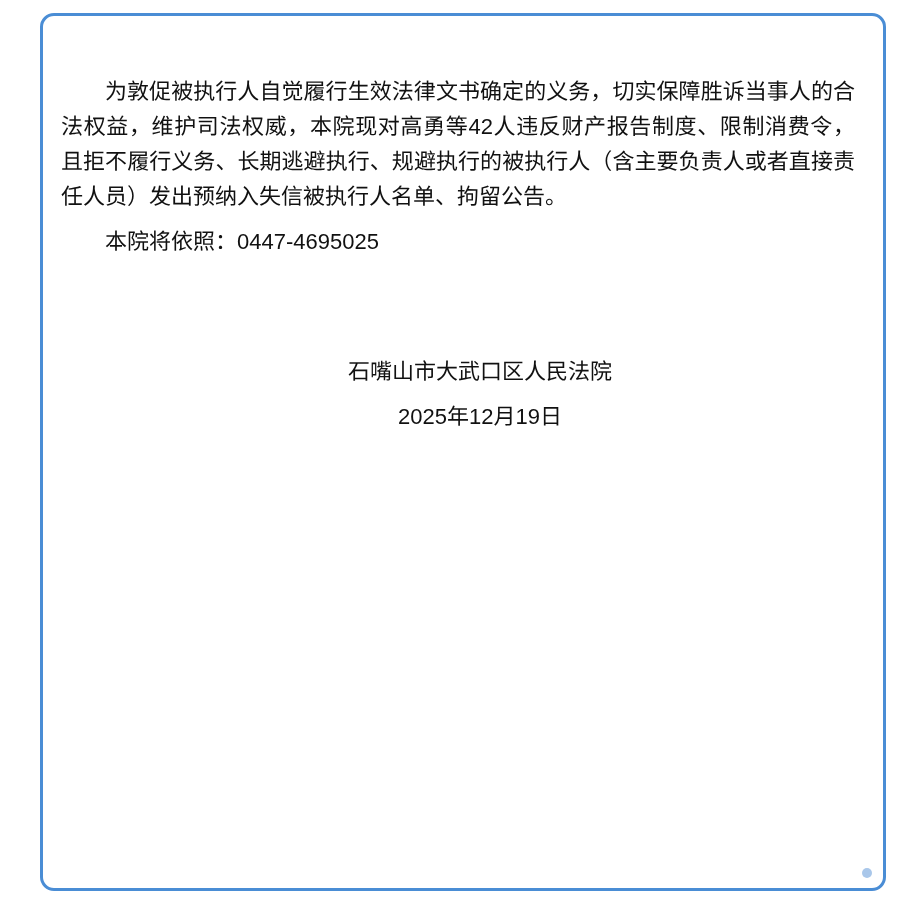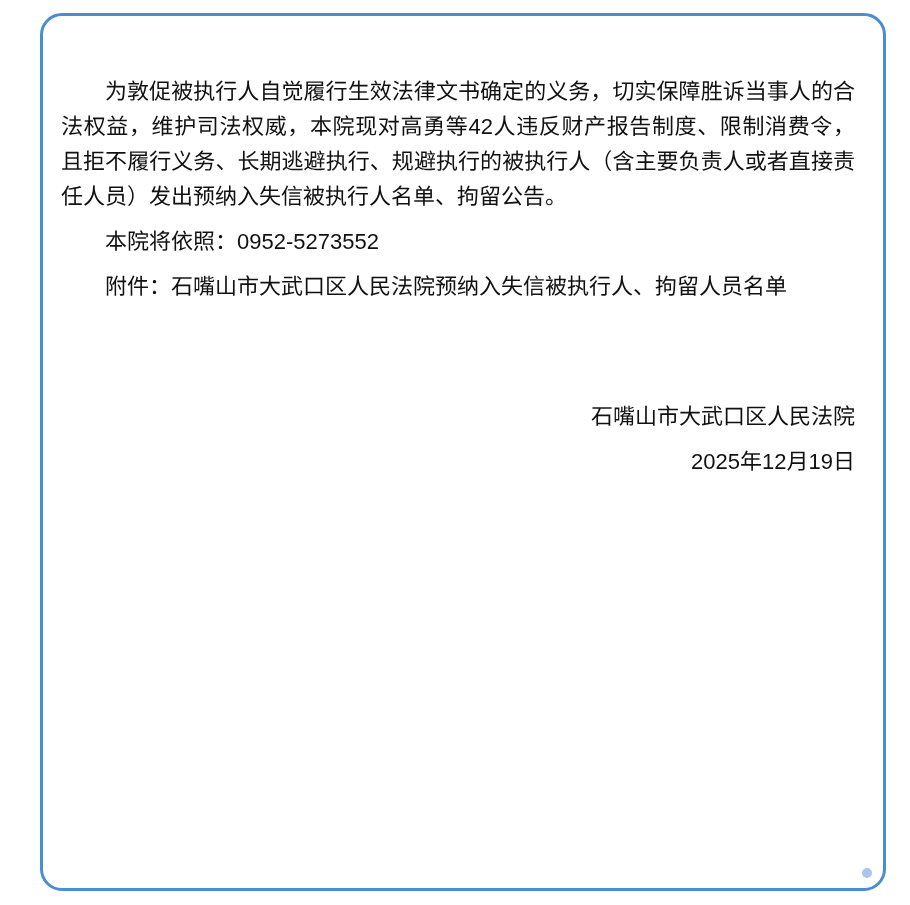--- a/index.html
+++ b/index.html
@@ -19,41 +19,41 @@
   }
 
   .notice-card {
     position: absolute;
     left: 40px;
     top: 13px;
     width: 846px;
     height: 878px;
     background: var(--card-bg, #ffffff);
     border: 3px solid var(--border-color, #4a8dd5);
-    border-radius: 22px;
+    border-radius: 14px;
     padding: 58px 28px 0 18px;
     color: var(--text-color, #111111);
     font-size: 22px;
     line-height: 35px;
   }
 
   .para {
     text-align: justify;
     text-indent: 2em;
     letter-spacing: 0;
   }
 
   .short-line {
     margin-top: 10px;
     text-align: left;
   }
 
   .signature-block {
     margin-top: 90px;
-    text-align: right;
+    text-align: center;
     padding-left: 44px;
     line-height: 45px;
   }
 
   .corner-dot {
     position: absolute;
     right: 11px;
     bottom: 10px;
     width: 10px;
     height: 10px;
@@ -64,24 +64,23 @@
 </head>
 <body>
 
 <div class="page">
   <div class="notice-card">
 
     <p class="para">为敦促被执行人自觉履行生效法律文书确定的义务，切实保障胜诉当事人的合法权益，维护司法权威，本院现对高勇等42人违反财产报告制度、限制消费令，且拒不履行义务、长期逃避执行、规避执行的被执行人（含主要负责人或者直接责任人员）发出预纳入失信被执行人名单、拘留公告。</p>
 
 
 
-    <p class="para short-line"><span>本院将依照：</span><span>0952-5273552</span></p>
+    <p class="para short-line"><span>本院将依照：</span><span>0447-4695025</span></p>
 
 
-    <p class="para short-line">附件：石嘴山市大武口区人民法院预纳入失信被执行人、拘留人员名单</p>
 
     <div class="signature-block">
       <p>石嘴山市大武口区人民法院</p>
       <p>2025年12月19日</p>
     </div>
 
     <span class="corner-dot"></span>
   </div>
 </div>
 

